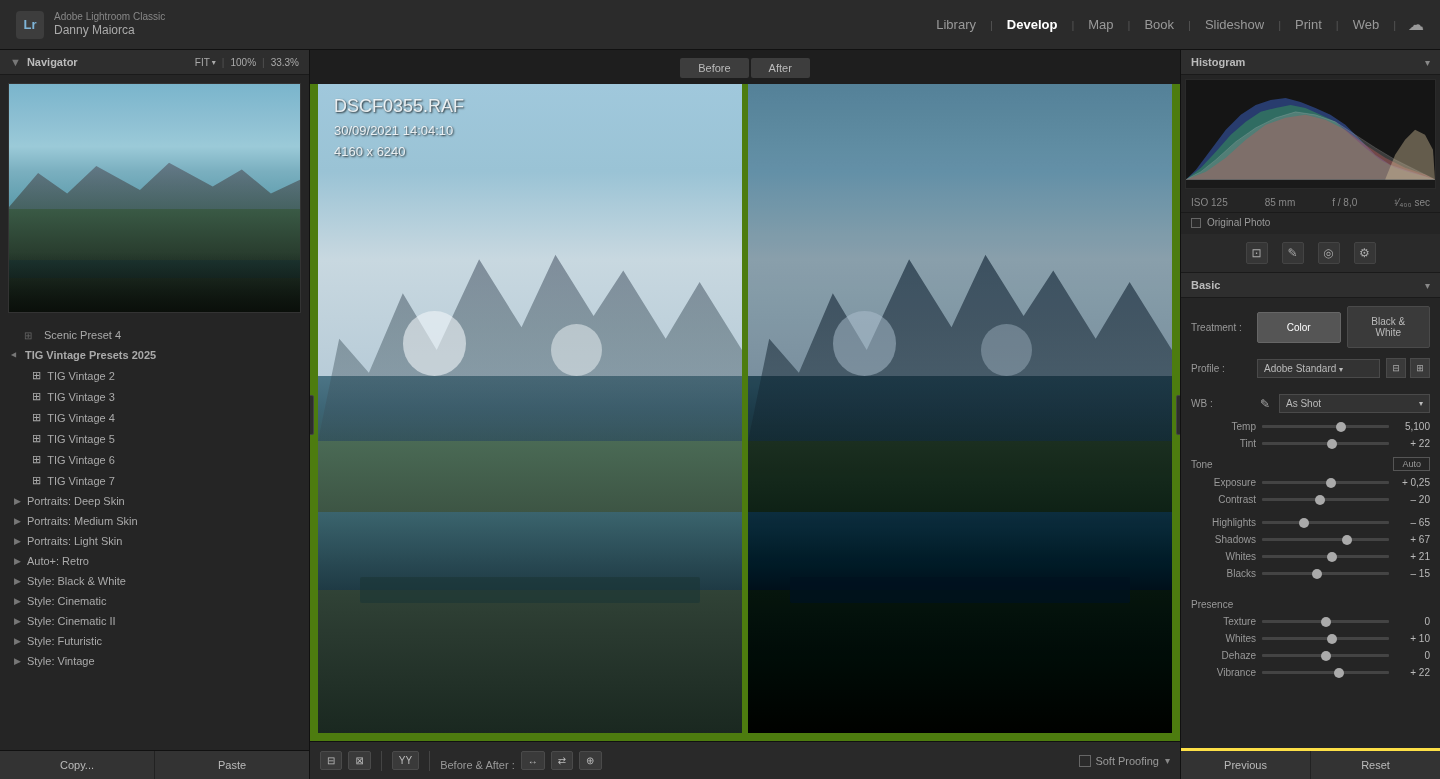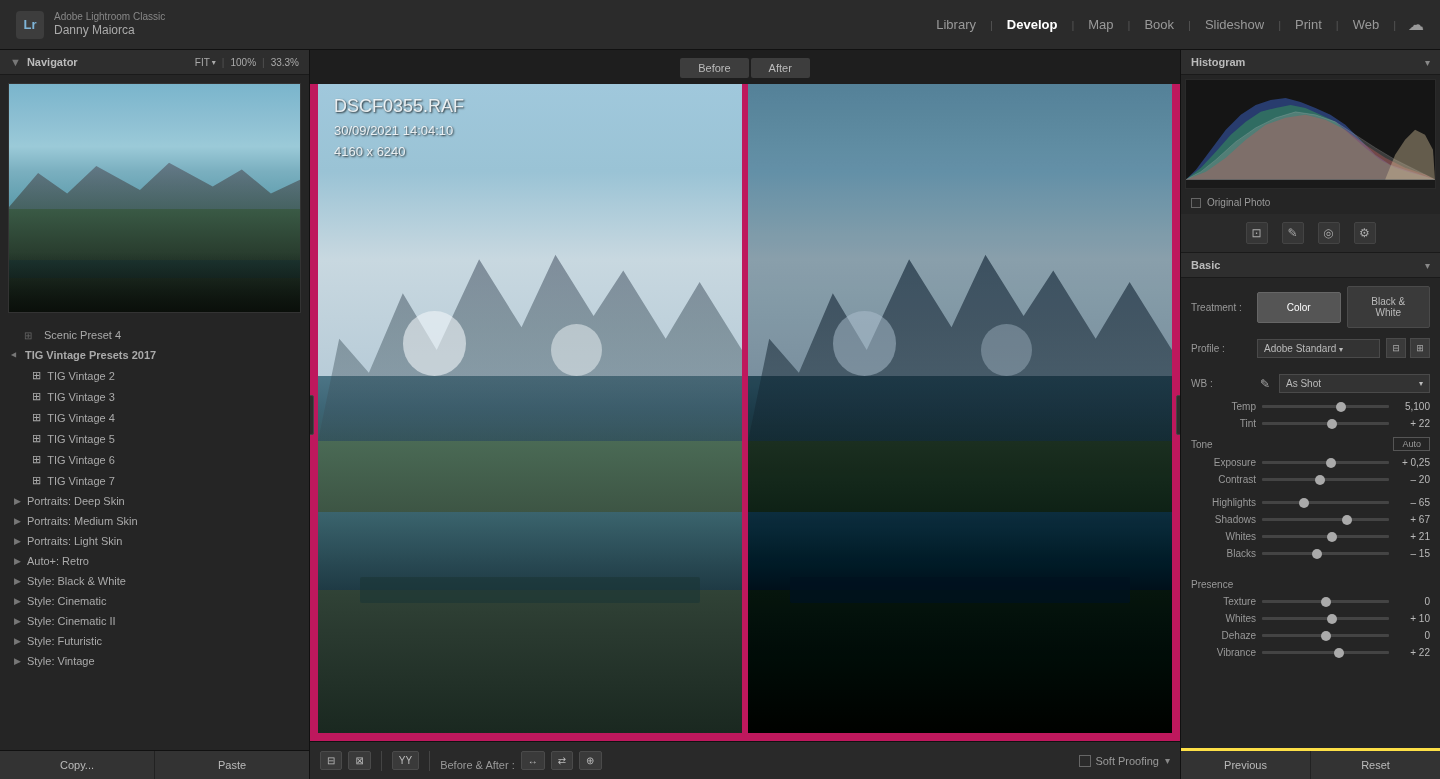--- a/index.html
+++ b/index.html
@@ -46,21 +46,21 @@
     .group-item { padding: 4px 12px 4px 20px; cursor: pointer; display: flex; align-items: center; gap: 6px; color: #aaa; }
     .category-item { padding: 4px 10px 4px 14px; cursor: pointer; display: flex; align-items: center; gap: 6px; color: #aaa; }
     .category-item .arrow { color: #777; font-size: 9px; }
 
     
     .bottom-buttons { display: flex; border-top: 1px solid #111; }
     .bottom-btn { flex: 1; background: #333; color: #bbb; border: none; padding: 8px; cursor: pointer; font-size: 11px; }
     .bottom-btn + .bottom-btn { border-left: 1px solid #222; }
 
     
-    .center-panel { flex: 1; background: #be185d; display: flex; flex-direction: column; overflow: hidden; position: relative; }
+    .center-panel { flex: 1; background: #4d7c0f; display: flex; flex-direction: column; overflow: hidden; position: relative; }
     .image-view-header { display: flex; justify-content: center; gap: 2px; padding: 8px 8px 6px; background: #1e1e1e; }
     .view-btn { background: #3d3d3d; color: #bbb; border: none; padding: 4px 18px; cursor: pointer; font-size: 11px; border-radius: 2px; }
 
     .images-container { flex: 1; display: flex; gap: 6px; padding: 0 8px 8px; overflow: hidden; position: relative; }
     .image-pane { flex: 1; position: relative; overflow: hidden; background: #111; }
     .image-before { background: linear-gradient(180deg, #7ab0c8 0%, #8bbdd0 20%, #6a95a8 35%, #3d6575 50%, #2a4535 65%, #1a2820 80%, #0f1a15 100%); width: 100%; height: 100%; }
     .image-after { background: linear-gradient(180deg, #5a8898 0%, #6a98a8 20%, #4a7588 35%, #2d4e5d 50%, #1a3028 65%, #0f2018 80%, #080f0d 100%); width: 100%; height: 100%; filter: brightness(0.85) contrast(1.1); }
     .image-info { position: absolute; top: 12px; left: 16px; color: rgba(255,255,255,0.85); font-size: 13px; text-shadow: 1px 1px 2px rgba(0,0,0,0.8); }
     .image-info .filename { font-size: 18px; font-weight: normal; margin-bottom: 4px; }
     .image-info .meta { font-size: 13px; line-height: 1.6; }
@@ -196,21 +196,21 @@
 
     <div class="presets-list">
 
       <div class="preset-item">
         <span class="preset-icon">⊞</span>
         <span>Scenic Preset 4</span>
       </div>
 
       <div class="preset-group-header open">
         <span class="arrow">▼</span>
-        <span>TIG Vintage Presets 2017</span>
+        <span>TIG Vintage Presets 2025</span>
       </div>
       <div class="group-children">
         <div class="group-item">
           <span class="preset-icon">⊞</span>
           <span>TIG Vintage 2</span>
         </div>
         <div class="group-item">
           <span class="preset-icon">⊞</span>
           <span>TIG Vintage 3</span>
         </div>
@@ -357,20 +357,26 @@
         <path d="M0,100 L15,88 L30,72 L45,55 L60,42 L75,32 L90,28 L105,25 L120,28 L135,35 L150,42 L165,55 L180,68 L195,80 L210,88 L225,93 L240,97 L250,100 Z" fill="rgba(60,180,80,0.4)"></path>
 
         <path d="M0,100 L20,92 L40,78 L60,60 L80,45 L100,38 L120,35 L140,40 L160,50 L180,65 L200,78 L220,88 L240,95 L250,100 Z" fill="rgba(200,60,60,0.4)"></path>
 
         <path d="M0,100 L15,92 L30,80 L50,62 L70,48 L90,38 L110,32 L130,35 L150,42 L170,55 L190,68 L210,80 L230,90 L250,100 Z" fill="rgba(180,180,180,0.25)" stroke="rgba(200,200,200,0.4)" stroke-width="0.5"></path>
 
         <path d="M200,100 L210,75 L220,60 L230,50 L240,55 L248,70 L250,100 Z" fill="rgba(220,200,160,0.4)"></path>
       </svg>
     </div>
 
+    <div class="hist-meta">
+      <span>ISO 125</span>
+      <span>85 mm</span>
+      <span>f / 8,0</span>
+      <span>¹⁄₄₀₀ sec</span>
+    </div>
 
     <div class="original-photo">
       <div class="checkbox"></div>
       <span>Original Photo</span>
     </div>
 
     <div class="tools-row">
       <div class="tool-icon" title="Crop">⊡</div>
       <div class="tool-icon" title="Spot Removal">✎</div>
       <div class="tool-icon" title="Red Eye">◎</div>

